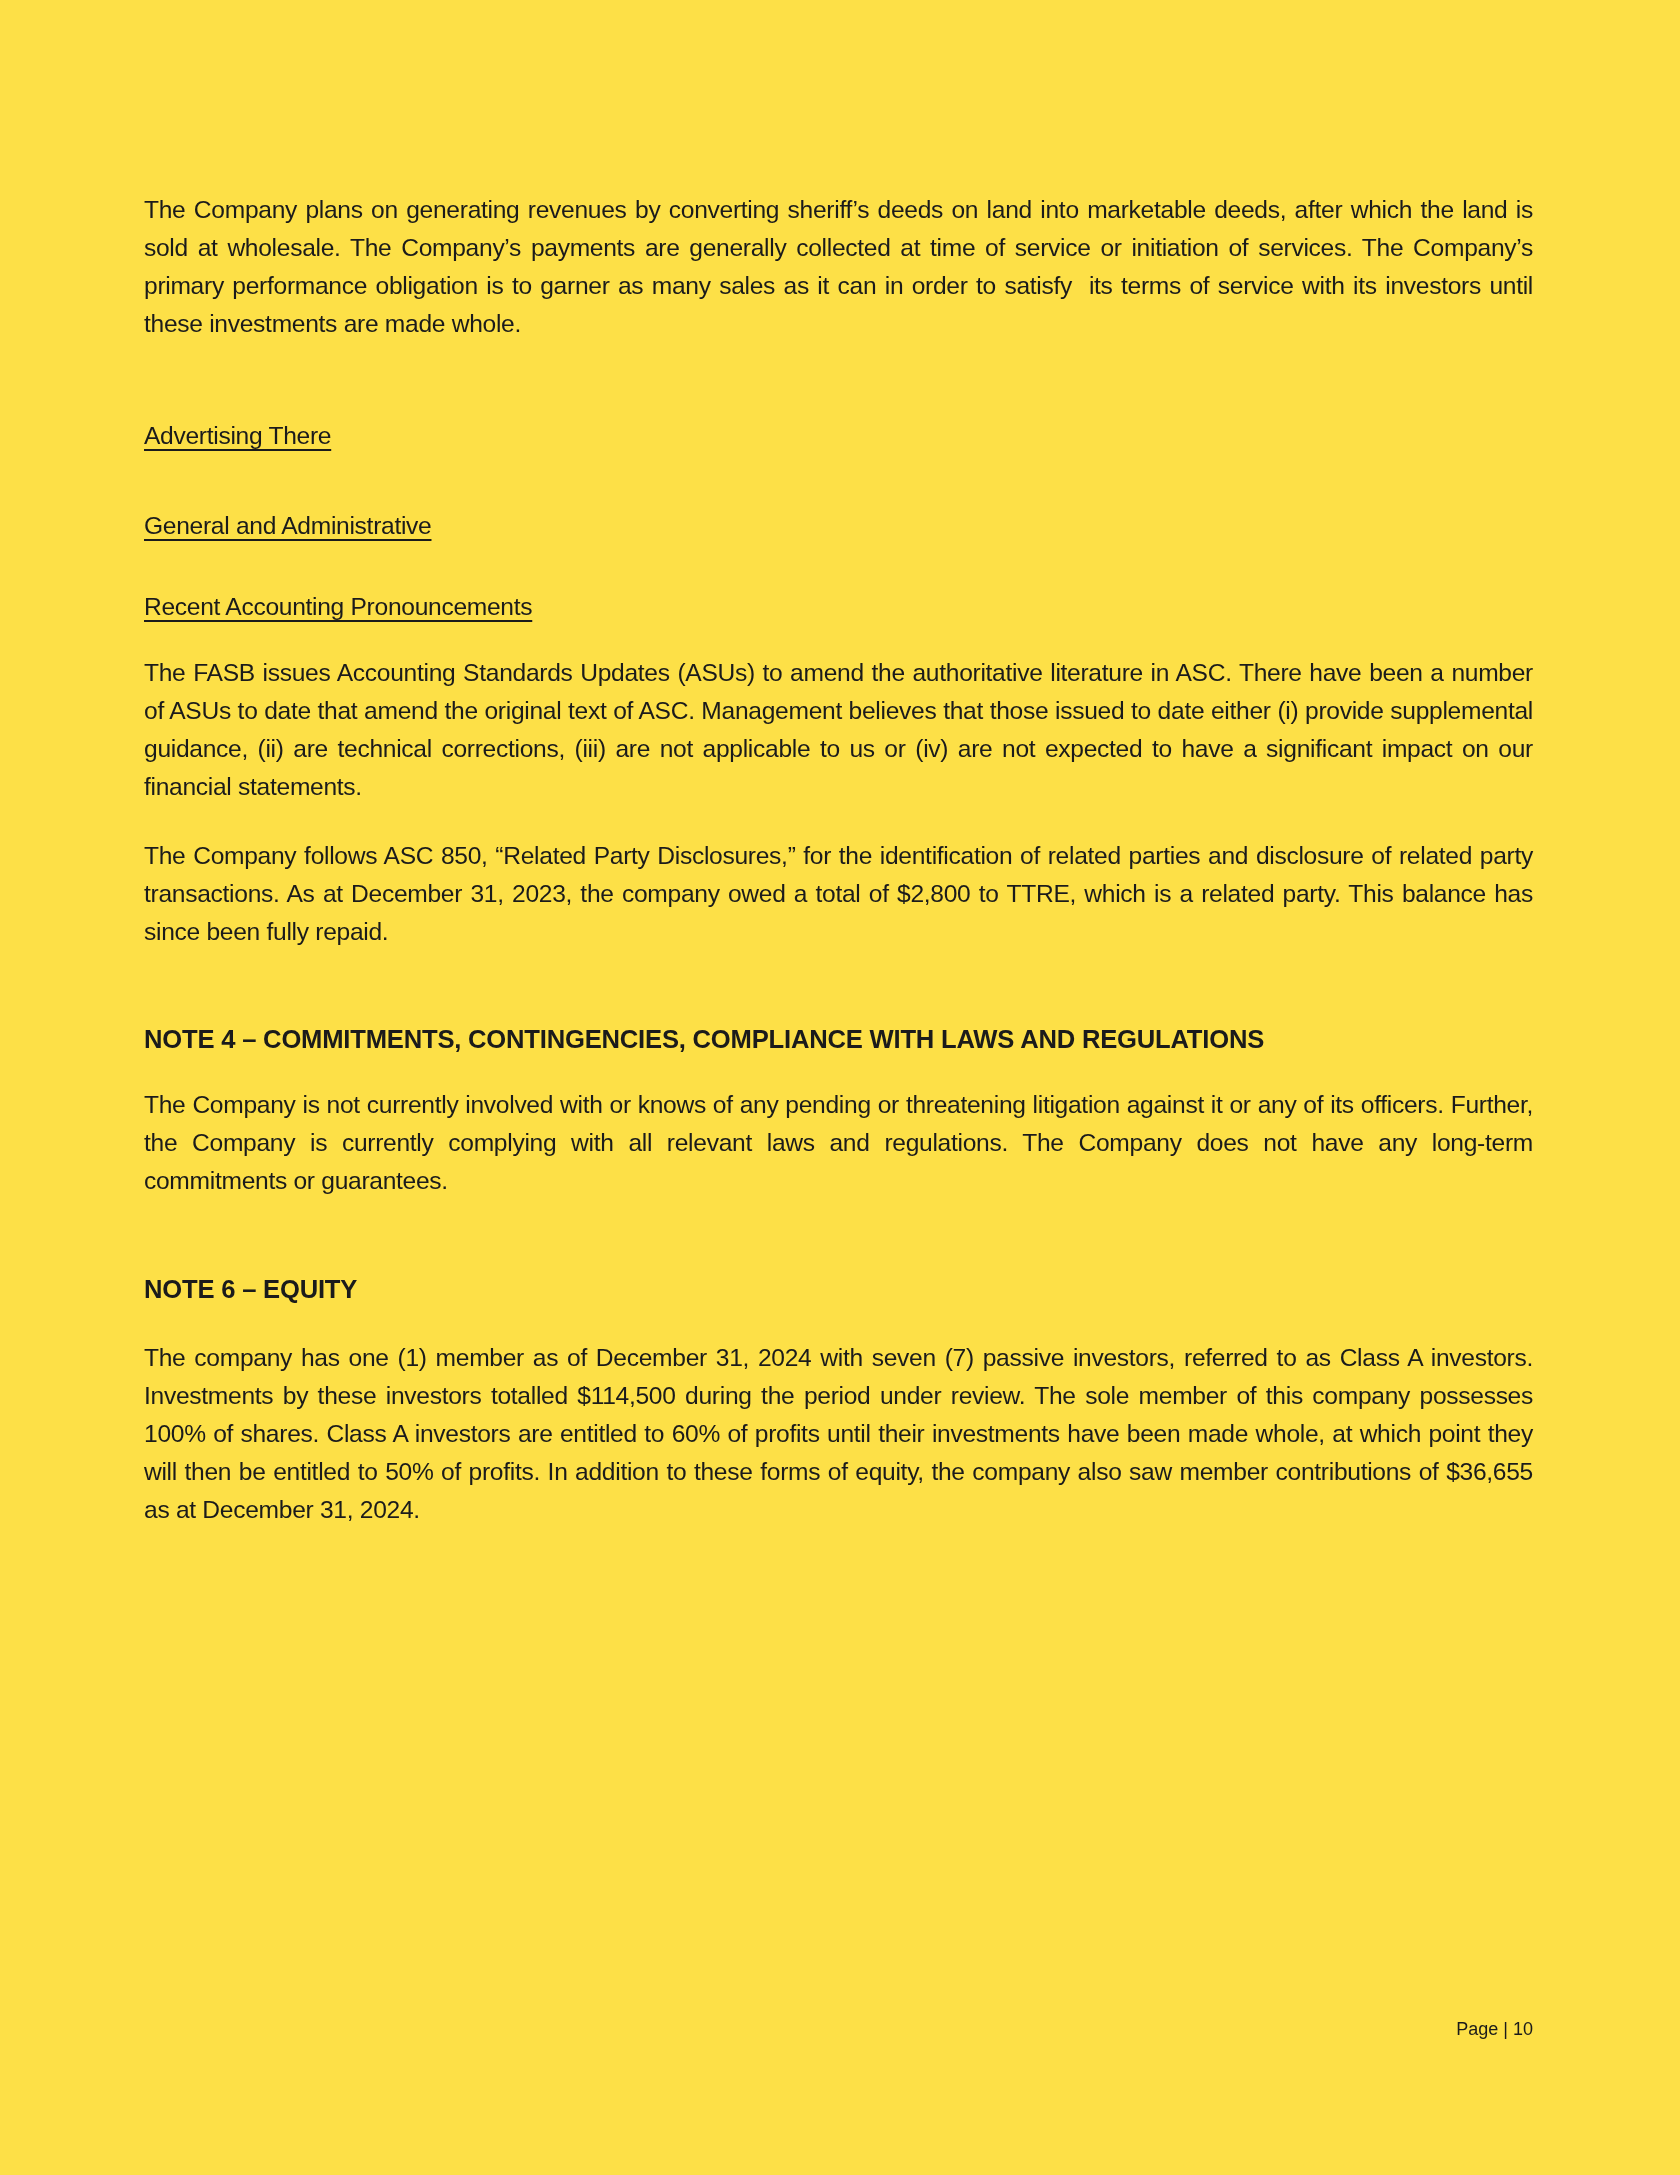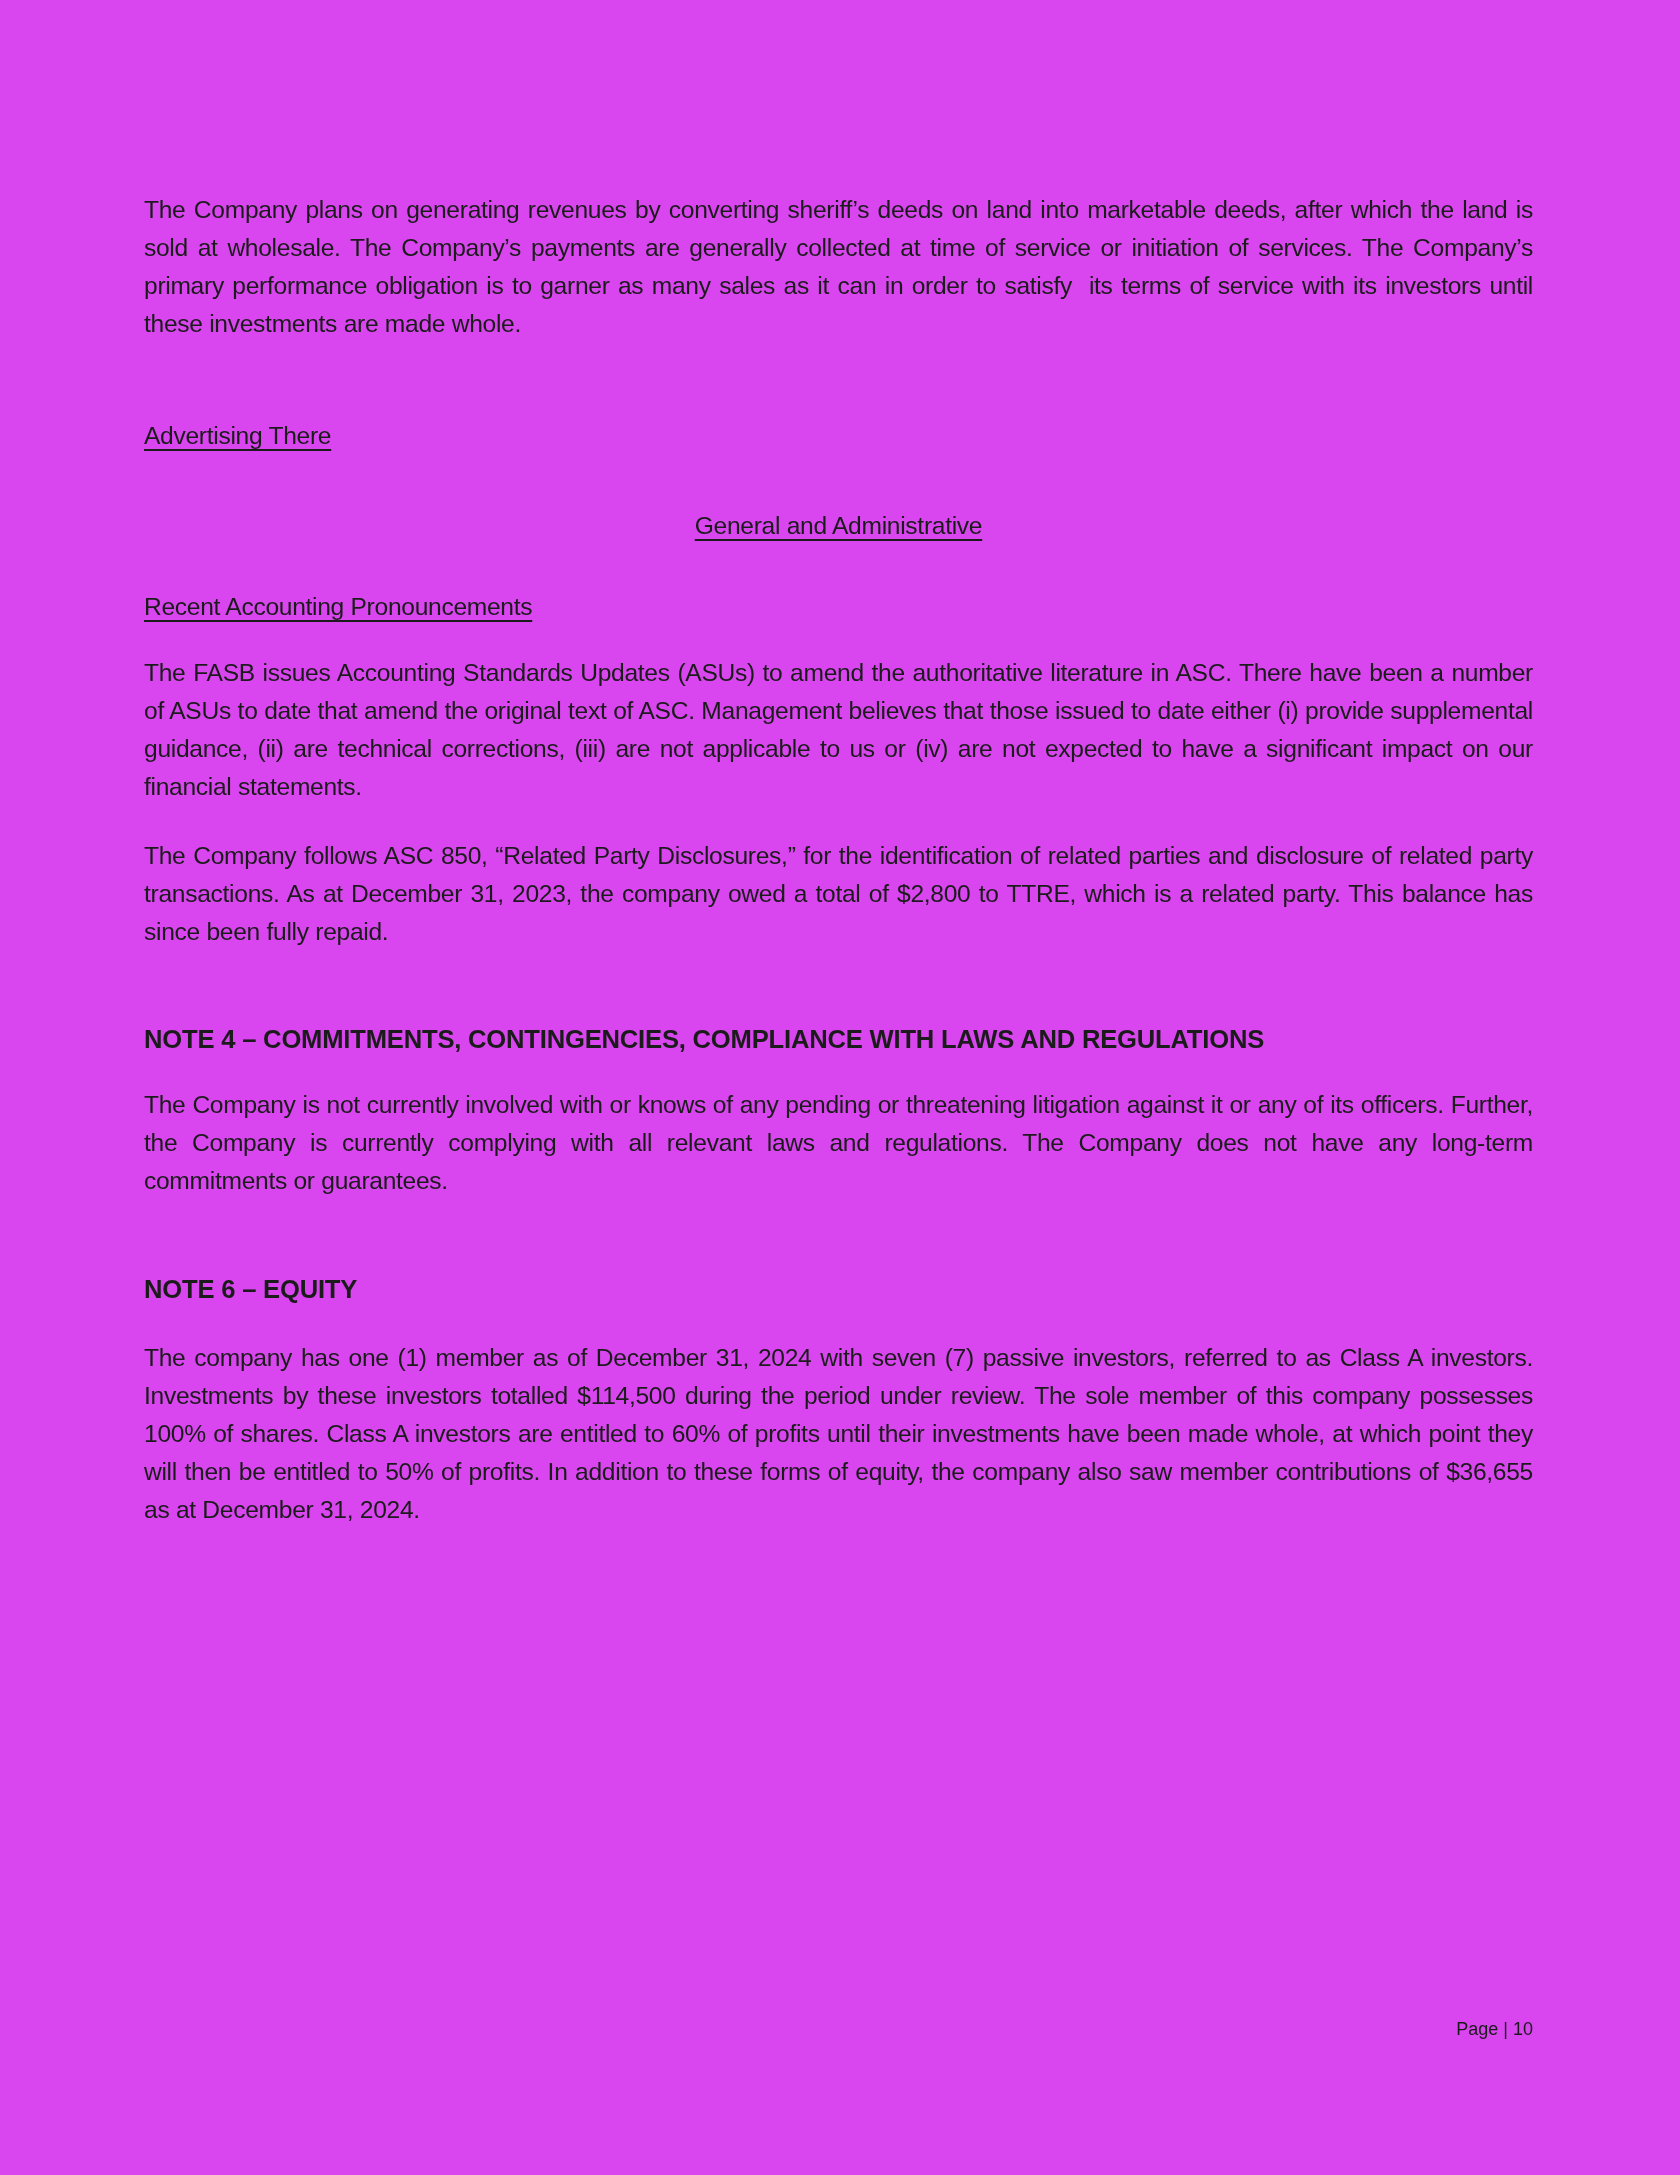--- a/index.html
+++ b/index.html
@@ -3,21 +3,21 @@
 <meta charset="utf-8">
 <style>
   html, body { margin: 0; padding: 0; background: #e8e8e8; }
   * { box-sizing: border-box; }
 
   .page {
     position: relative;
     width: 1681px;
     height: 2176px;
     margin: 0 auto;
-    background: #d946ef;
+    background: #fde047;
     color: #1b1b1b;
     font-family: "Liberation Sans", sans-serif;
     padding: 191px 148px 0 144px;
     overflow: hidden;
   }
 
   .body-para {
     margin: 0;
     font-size: 24.6px;
     line-height: 38px;
@@ -56,21 +56,21 @@
 </style>
 </head>
 <body>
 
 <div class="page">
 
   <p class="body-para">The Company plans on generating revenues by converting sheriff’s deeds on land into marketable deeds, after which the land is sold at wholesale. The Company’s payments are generally collected at time of service or initiation of services. The Company’s primary performance obligation is to garner as many sales as it can in order to satisfy&nbsp; its terms of service with its investors until these investments are made whole.</p>
 
   <div class="u-heading" style="margin-top: 74px;">Advertising There</div>
 
-  <div class="u-heading" style="margin-top: 52px; text-align: center;">General and Administrative</div>
+  <div class="u-heading" style="margin-top: 52px;">General and Administrative</div>
 
   <div class="u-heading" style="margin-top: 43px;">Recent Accounting Pronouncements</div>
   <p class="body-para" style="margin-top: 28px;">The FASB issues Accounting Standards Updates (ASUs) to amend the authoritative literature in ASC. There have been a number of ASUs to date that amend the original text of ASC. Management believes that those issued to date either (i) provide supplemental guidance, (ii) are technical corrections, (iii) are not applicable to us or (iv) are not expected to have a significant impact on our financial statements.</p>
 
   <p class="body-para" style="margin-top: 31px;">The Company follows ASC 850, “Related Party Disclosures,” for the identification of related parties and disclosure of related party transactions. As at December 31, 2023, the company owed a total of $2,800 to TTRE, which is a related party. This balance has since been fully repaid.</p>
 
   <div class="note-heading" style="margin-top: 69px;">NOTE 4 – COMMITMENTS, CONTINGENCIES, COMPLIANCE WITH LAWS AND REGULATIONS</div>
   <p class="body-para" style="margin-top: 28px;">The Company is not currently involved with or knows of any pending or threatening litigation against it or any of its officers. Further, the Company is currently complying with all relevant laws and regulations. The Company does not have any long-term commitments or guarantees.</p>
 
   <div class="note-heading" style="margin-top: 70px;">NOTE 6 – EQUITY</div>

